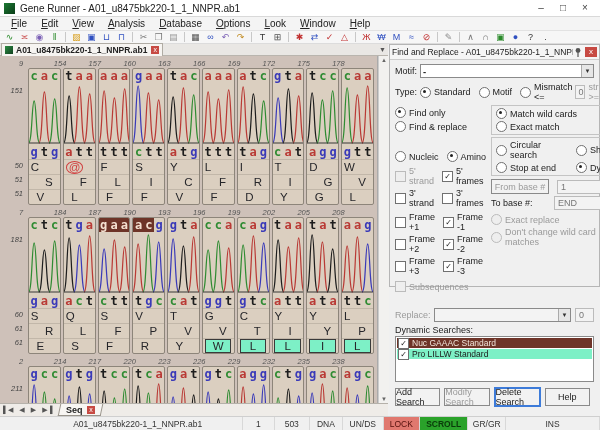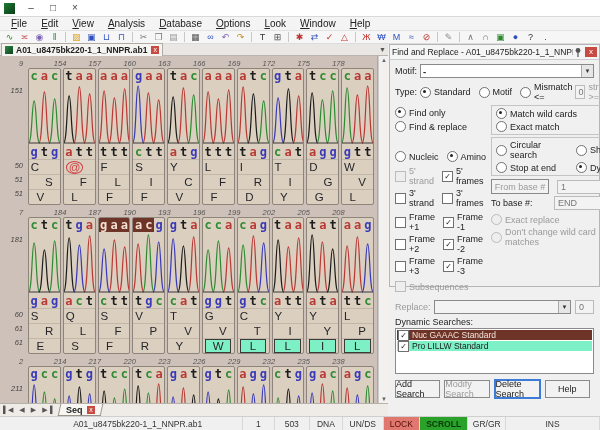--- a/index.html
+++ b/index.html
@@ -101,20 +101,21 @@
   .sb-cell{border-right:1px solid #d8d8d8;height:100%;display:flex;align-items:center;justify-content:center;box-sizing:border-box;}
   #sb-file{width:300px;justify-content:flex-end;padding-right:40px;}
   .sb-lock{background:#e0786f;color:#55100c;}
   .sb-scroll{background:#2aa22a;color:#0a3a0a;font-weight:bold;}
 </style>
 </head>
 <body>
 
 <div id="titlebar">
   <div id="app-icon"></div>
+  <div id="title-text">Gene Runner - A01_u8475bk220-1_1_NNPR.ab1</div>
   <div class="winbtn">–</div>
   <div class="winbtn">□</div>
   <div class="winbtn">×</div>
 </div>
 
 <div id="menubar">
     <span class="menu-item">File</span>
     <span class="menu-item">Edit</span>
     <span class="menu-item">View</span>
     <span class="menu-item">Analysis</span>
@@ -1092,21 +1093,21 @@
           <span class="radio disabled"></span>
           <span>Exact replace</span>
         </div>
       <div class="opt dim" style="margin-top:2px;">
           <span class="radio disabled"></span>
           <span>Don't change wild card matches</span>
         </div>
     </div>
   </div>
 
-  <div class="fp-row" style="margin-top:8px;">
+  <div class="fp-row" style="margin-top:16px;">
     <span class="fp-label" style="color:#9a9a9a;">Replace:</span>
     <div class="combo" style="background:#f3f3f3;">
       <span></span>
       <span class="carr">▼</span>
     </div>
     <div class="numbox" style="width:14px;">0</div>
   </div>
 
   <div class="fp-row" style="margin-top:3px;margin-bottom:0;">
     <span class="fp-label">Dynamic Searches:</span>

